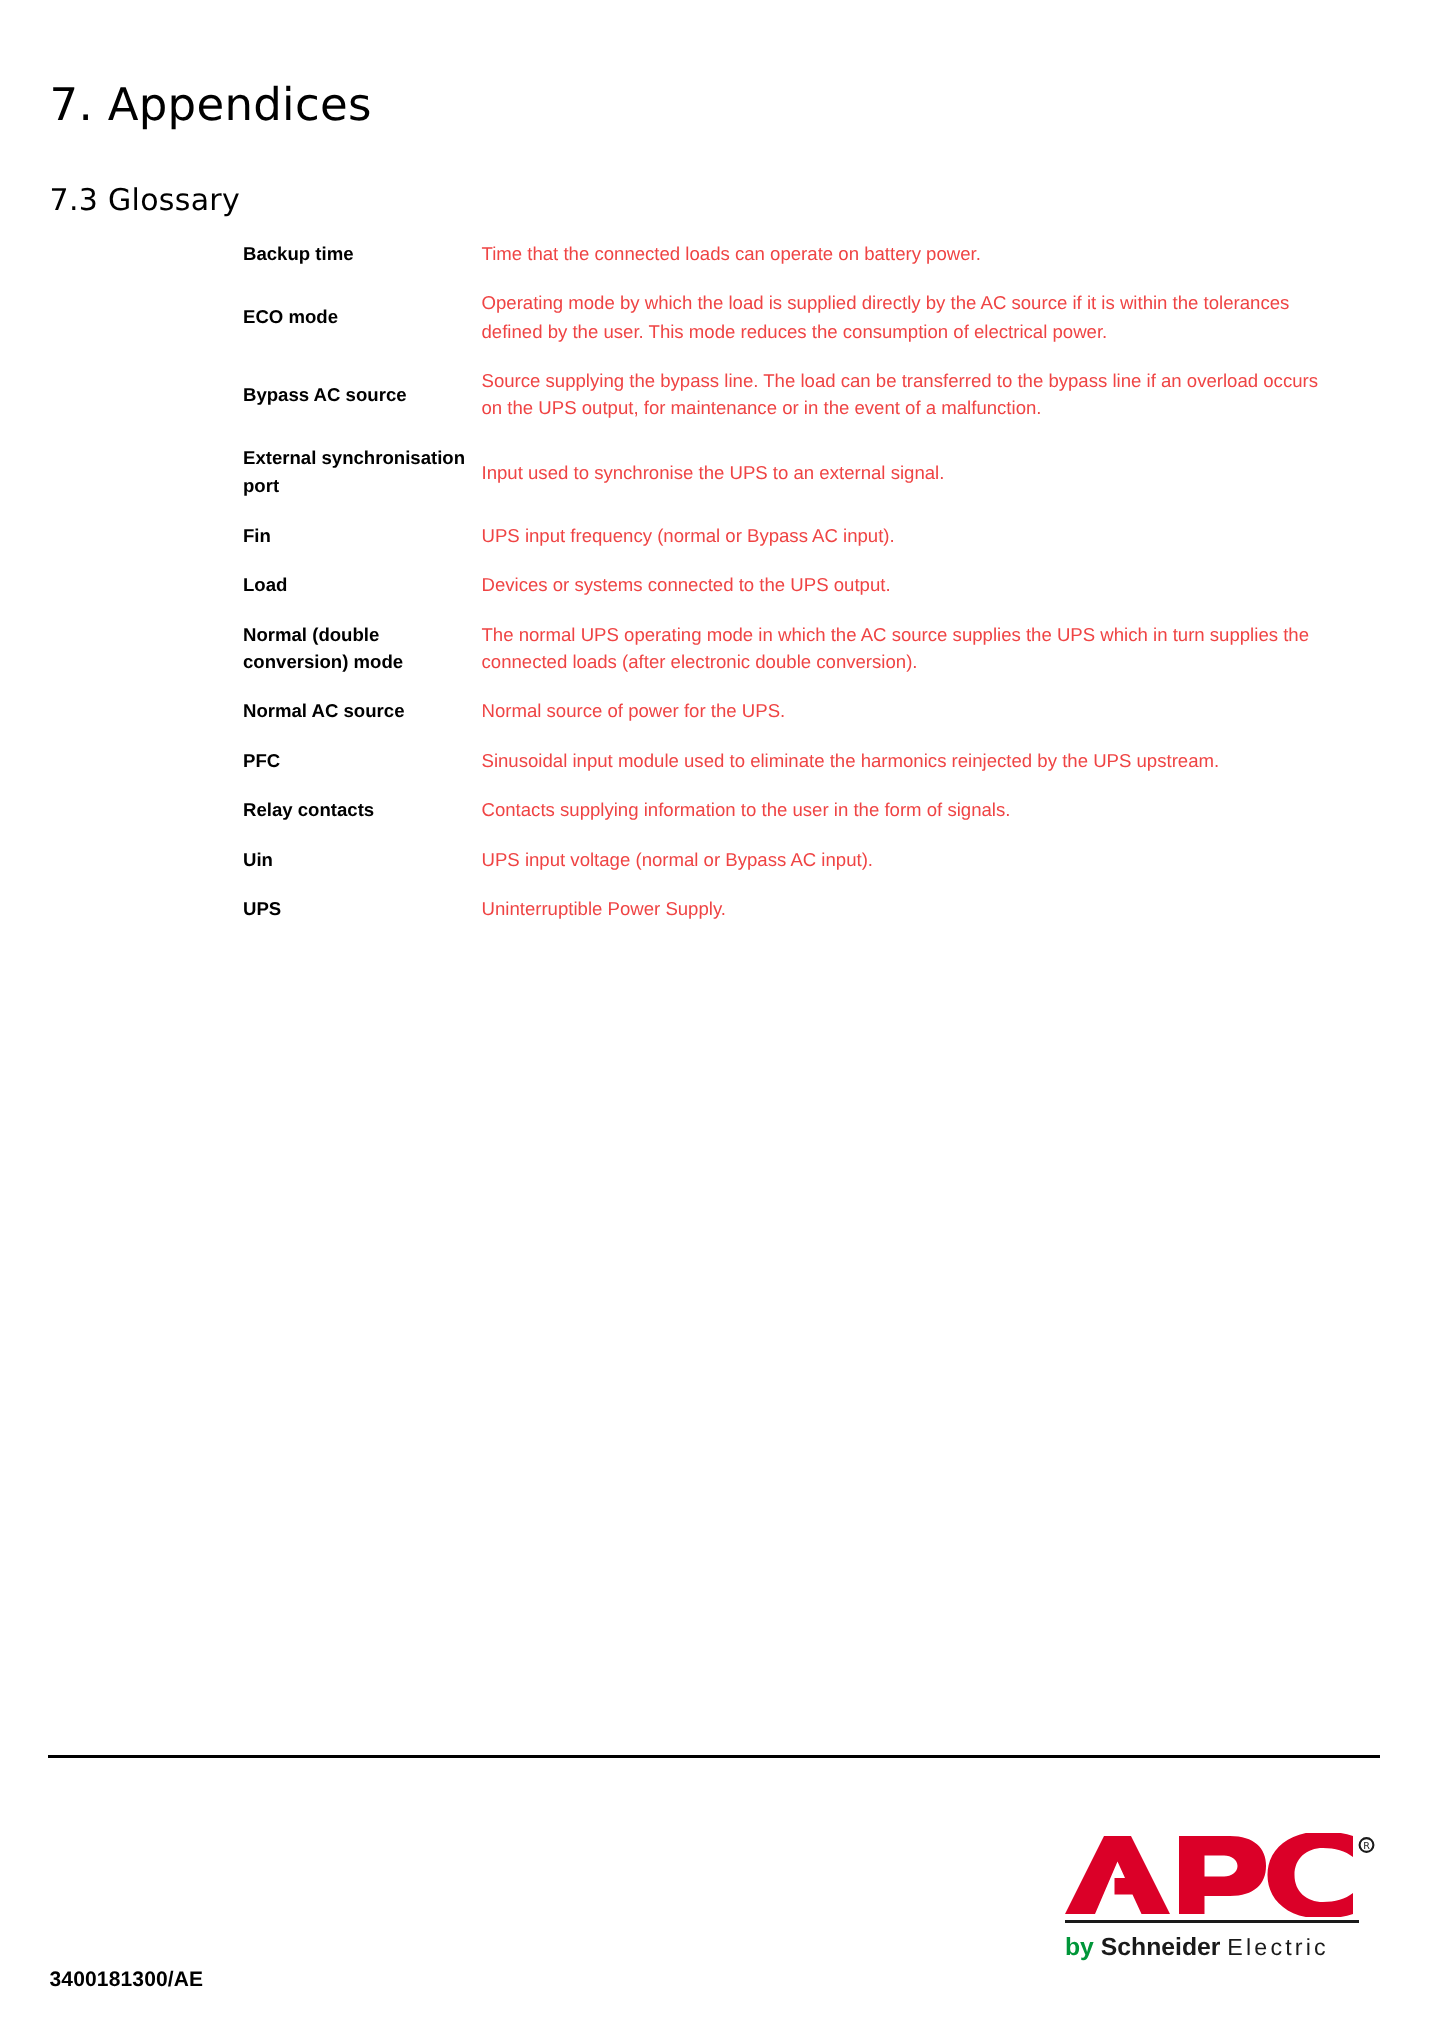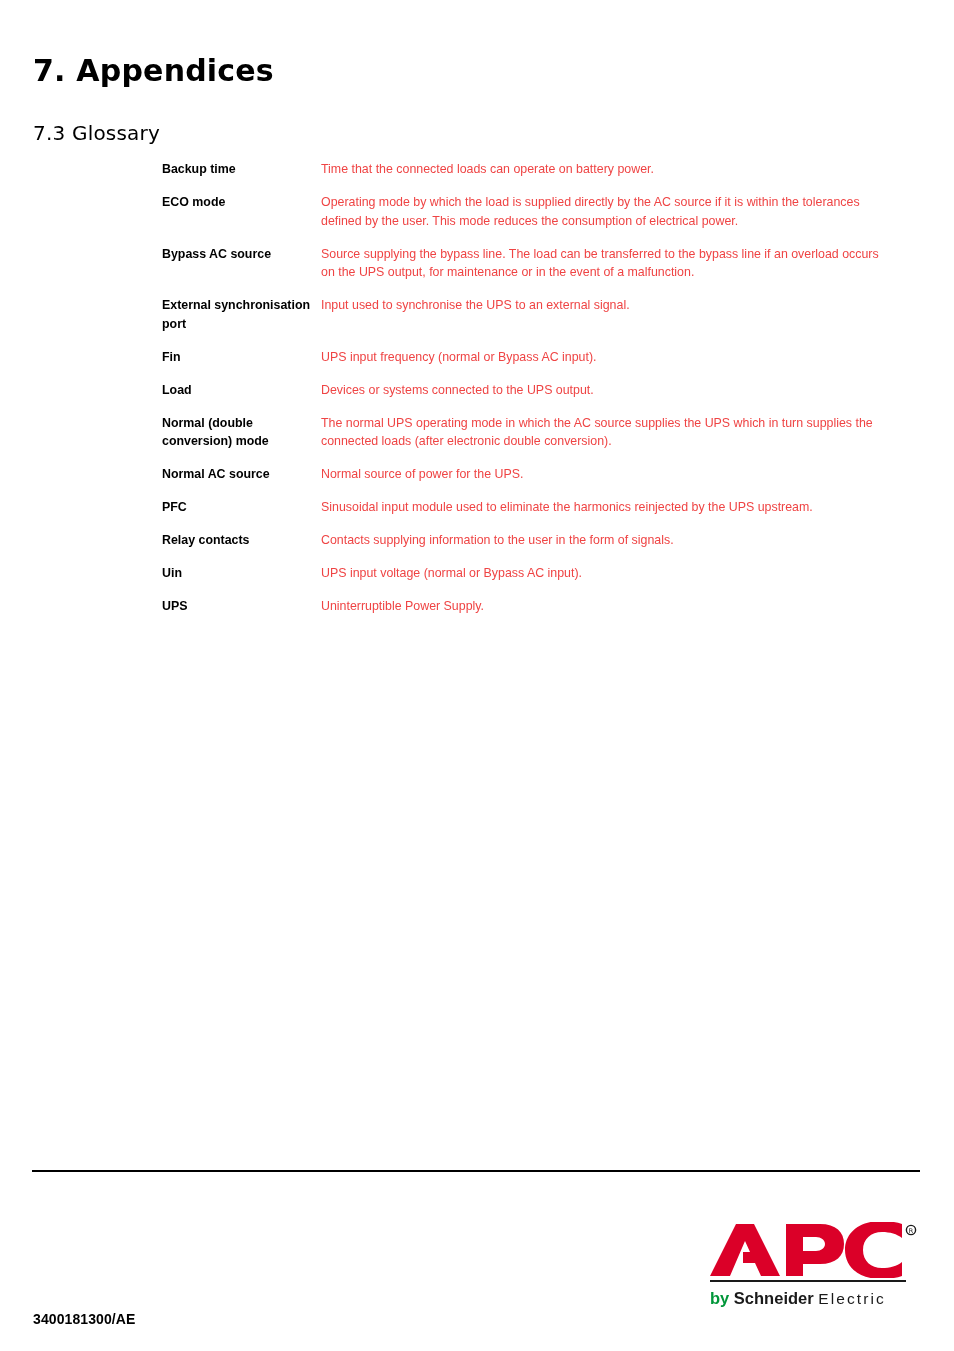--- a/index.html
+++ b/index.html
@@ -16,21 +16,21 @@
     overflow: hidden;
   }
 
   
   .chapter-title {
     position: absolute;
     left: 33px;
     top: 34px;
     font-family: "DejaVu Sans", sans-serif;
     font-size: 30px;
-    font-weight: 700;
+    font-weight: 400;
     color: #000000;
     letter-spacing: 0.2px;
     line-height: 1.1;
     white-space: nowrap;
   }
   .section-title {
     position: absolute;
     left: 33px;
     top: 106px;
     font-family: "DejaVu Sans", sans-serif;
@@ -45,21 +45,21 @@
 
   
   .glossary {
     position: absolute;
     left: 162px;
     top: 160px;
     width: 718px;
   }
   .glossary-row {
     display: flex;
-    align-items: flex-start;
+    align-items: center;
     margin-bottom: 14px;
   }
   .glossary-term {
     flex: 0 0 159px;
     width: 159px;
     font-size: 12.4px;
     font-weight: bold;
     color: #000000;
     line-height: 1.52;
     padding-right: 6px;

